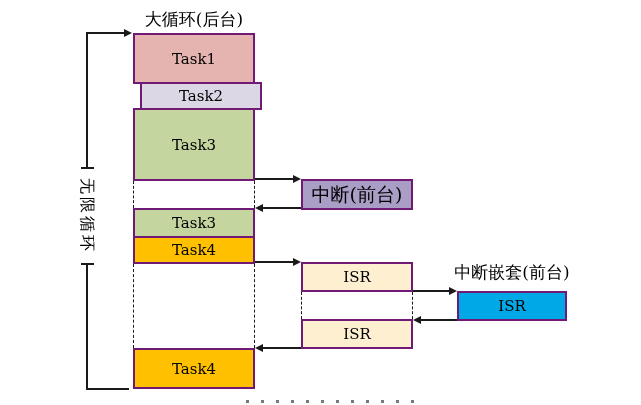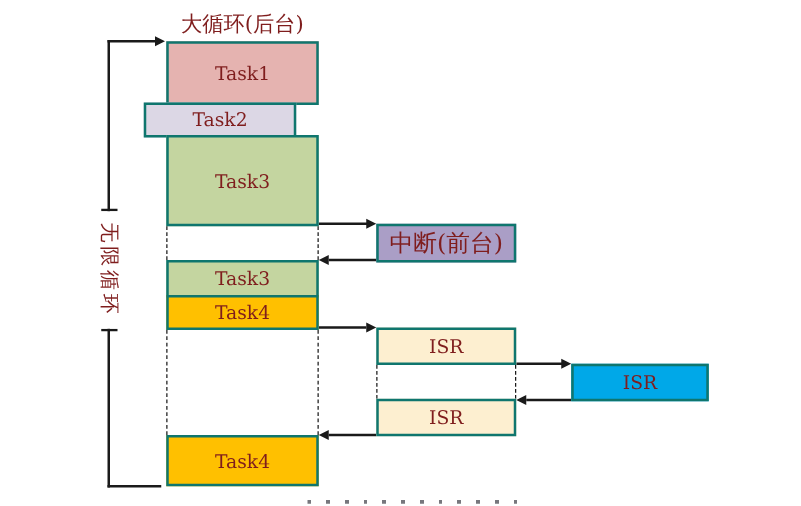--- a/index.html
+++ b/index.html
@@ -1,25 +1,25 @@
 <!DOCTYPE html>
 <html><head>
 <meta charset="utf-8">
 <style>
   html,body{margin:0;padding:0;background:#ffffff;}
   #canvas{
     position:relative;width:641px;height:405px;background:#ffffff;overflow:hidden;
-    font-family:"DejaVu Serif","Liberation Serif",serif;color:#7f1d1d;
+    font-family:"DejaVu Serif","Liberation Serif",serif;color:#000000;
   }
   .abs{position:absolute;box-sizing:border-box;}
   
   .title{font-size:17px;text-align:center;white-space:nowrap;}
   
   .tbox{
-    border:2px solid #0f766e;display:flex;align-items:center;justify-content:center;
+    border:2px solid #701a75;display:flex;align-items:center;justify-content:center;
     font-size:15px;
   }
   .gapbox{border-left:1.5px dashed #1a1a1a;border-right:1.5px dashed #1a1a1a;}
   
   .hline{height:2px;background:#1a1a1a;}
   .vline{width:2px;background:#1a1a1a;}
   .tick{height:2px;background:#1a1a1a;}
   
   .arr-r{width:0;height:0;border-top:4px solid transparent;border-bottom:4px solid transparent;border-left:8px solid #1a1a1a;}
   .arr-l{width:0;height:0;border-top:4px solid transparent;border-bottom:4px solid transparent;border-right:8px solid #1a1a1a;}
@@ -64,21 +64,21 @@
 
   <div class="abs hline" style="left:421px;top:319px;width:36px;"></div>
   <div class="abs arr-l" style="left:413px;top:316px;"></div>
 
   <div class="abs hline" style="left:263px;top:347px;width:38px;"></div>
   <div class="abs arr-l" style="left:255px;top:344px;"></div>
 
   <div class="abs tbox" style="left: 133px; top: 33px; width: 122px; height: 51px; background-color: rgb(229, 179, 176);">
     <span>Task1</span>
   </div>
-  <div class="abs tbox" style="left: 115px; top: 82px; width: 122px; height: 28px; background-color: rgb(220, 215, 229);">
+  <div class="abs tbox" style="left: 140px; top: 82px; width: 122px; height: 28px; background-color: rgb(220, 215, 229);">
     <span>Task2</span>
   </div>
   <div class="abs tbox" style="left: 133px; top: 108px; width: 122px; height: 73px; background-color: rgb(196, 213, 160);">
     <span>Task3</span>
   </div>
   <div class="abs gapbox" style="left:133px;top:181px;width:122px;height:27px;"></div>
   <div class="abs tbox" style="left: 133px; top: 208px; width: 122px; height: 30px; background-color: rgb(196, 213, 160);">
     <span>Task3</span>
   </div>
   <div class="abs tbox" style="left: 133px; top: 236px; width: 122px; height: 28px; background-color: rgb(255, 192, 0);">
@@ -94,19 +94,20 @@
   </div>
 
   <div class="abs tbox" style="left: 301px; top: 262px; width: 112px; height: 30px; background-color: rgb(253, 239, 208);">
     <span>ISR</span>
   </div>
   <div class="abs gapbox" style="left:301px;top:292px;width:112px;height:27px;"></div>
   <div class="abs tbox" style="left: 301px; top: 319px; width: 112px; height: 30px; background-color: rgb(253, 239, 208);">
     <span>ISR</span>
   </div>
 
+  <div class="abs title" style="left:447px;top:261px;width:130px;">中断嵌套(前台)</div>
   <div class="abs tbox" style="left: 457px; top: 291px; width: 110px; height: 30px; background-color: rgb(0, 168, 232);">
     <span>ISR</span>
   </div>
 
   <div class="abs caption-frag" style="left:246px;top:400px;width:172px;"></div>
 
 </div>
 
 </body></html>

